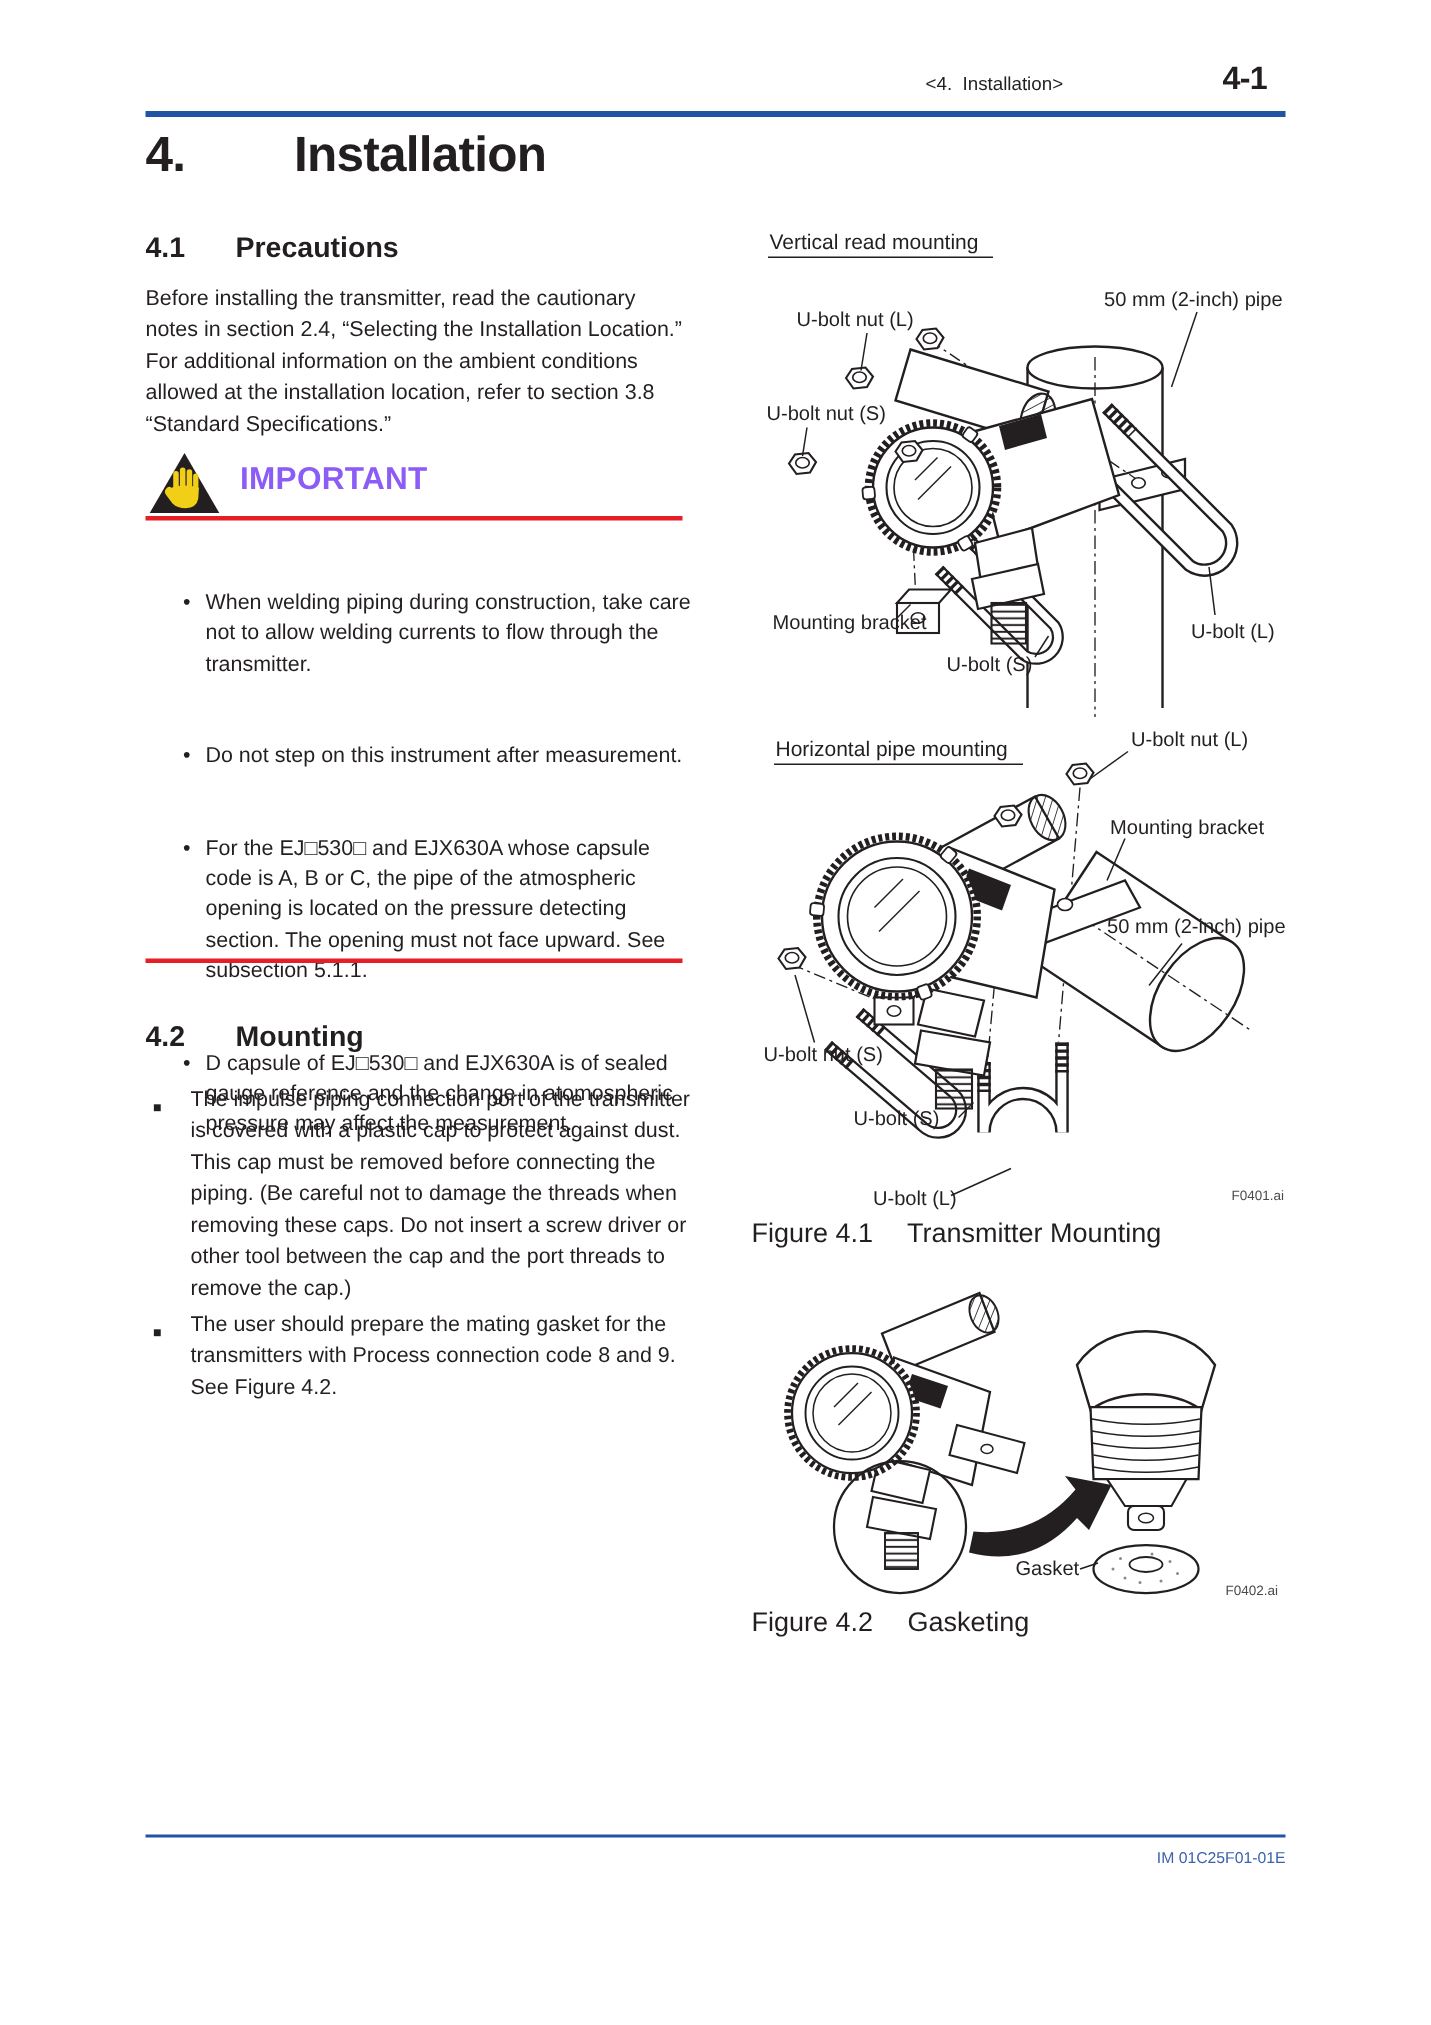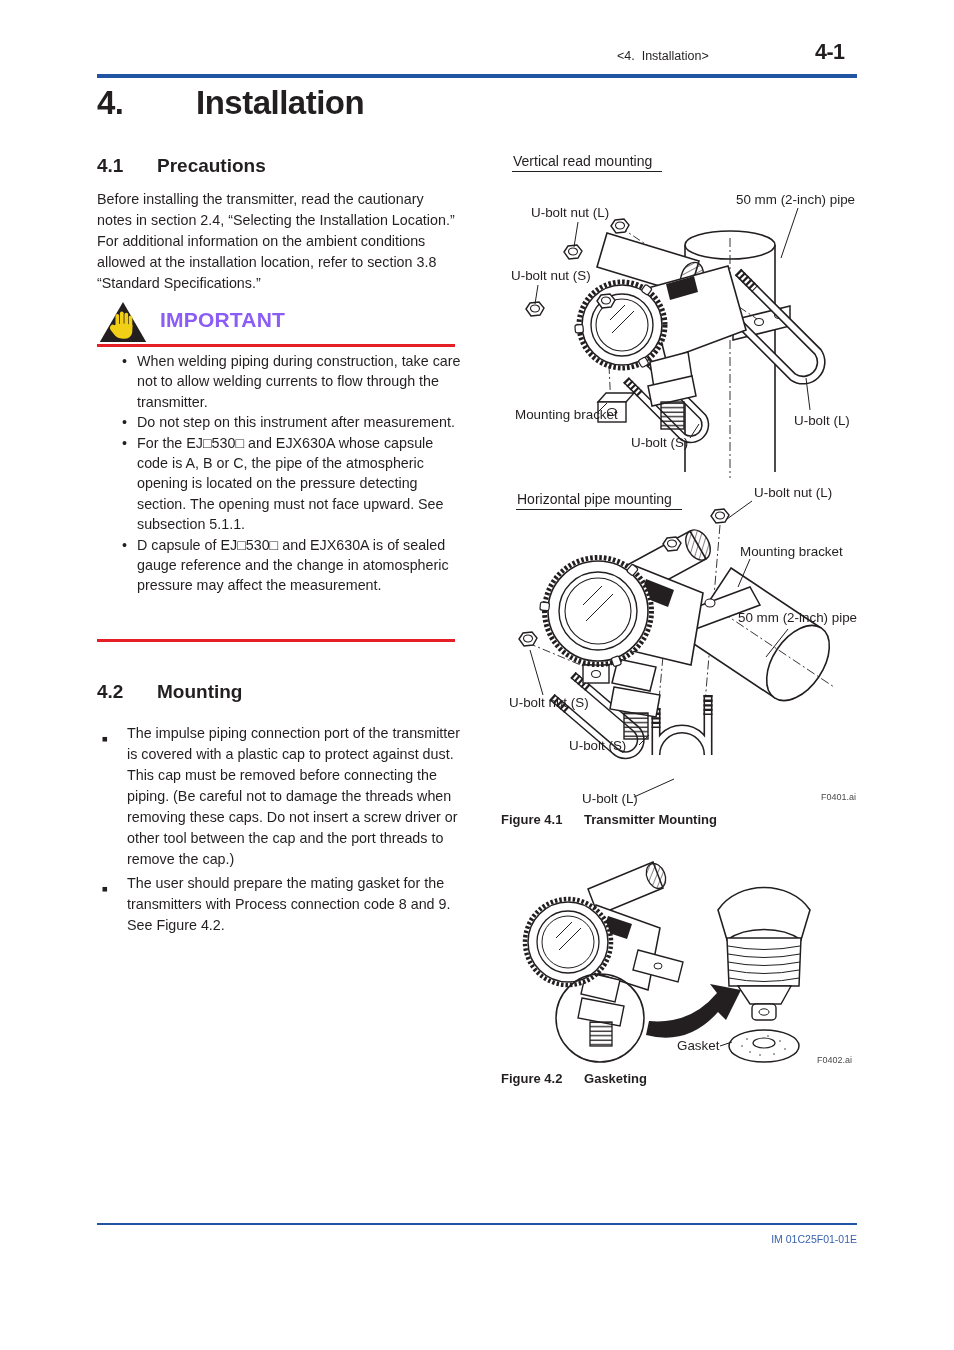--- a/index.html
+++ b/index.html
@@ -22,34 +22,34 @@
 
   .para { position:absolute; left:97px; top:189px; width:365px; font-size:14.3px; line-height:21px; }
 
   
   .imp-head { position:absolute; left:99px; top:301px; display:flex; align-items:flex-start; }
   .imp-head svg { display:block; }
   .imp-label { font-size:21px; font-weight:bold; color:#8b5cf6; margin-left:13px; padding-top:7px; letter-spacing:0.2px; }
   .red-rule { position:absolute; left:97px; width:358px; height:3px; background:#e51f25; }
 
   .blist { position:absolute; left:97px; top:351px; width:368px; list-style:none; font-size:14.3px; line-height:20.4px; }
-  .blist li { position:relative; padding-left:40px; }
+  .blist li { position:relative; padding-left:40px;margin-top:41px; }
   .blist li::before { content:"\2022"; position:absolute; left:25px; }
 
   .sqlist { position:absolute; left:97px; top:723px; width:370px; list-style:none; font-size:14.3px; line-height:21px; }
   .sqlist li { position:relative; padding-left:30px; margin-bottom:3px; }
   .sqlist li::before { content:"\25A0"; position:absolute; left:5px; top:5px; font-size:9.5px; }
 
   
   .figbox { position:absolute; }
   .figbox svg { position:absolute; left:0; top:0; }
   .fig-heading { position:absolute; font-size:14px; padding:0 10px 2px 1px; border-bottom:1.5px solid #231f20; white-space:nowrap; }
   .flabel { position:absolute; font-size:13.4px; white-space:nowrap; }
   .airef  { position:absolute; font-size:9px; color:#4a4a4a; }
-  .figcap { position:absolute; font-weight:bold; font-size:13px; white-space:nowrap; }
+  .figcap { position:absolute; font-weight:normal; font-size:18px; white-space:nowrap; }
   .figcap .capno { margin-right:18px; }
 
   
   .frule { position:absolute; left:97px; top:1223px; width:760px; height:1.8px; background:#2155a4; }
   .ftext { position:absolute; left:497px; top:1233px; width:360px; text-align:right; font-size:10.5px; color:#3a62ae; }
 </style>
 </head>
 <body>
 
 <div class="page">

